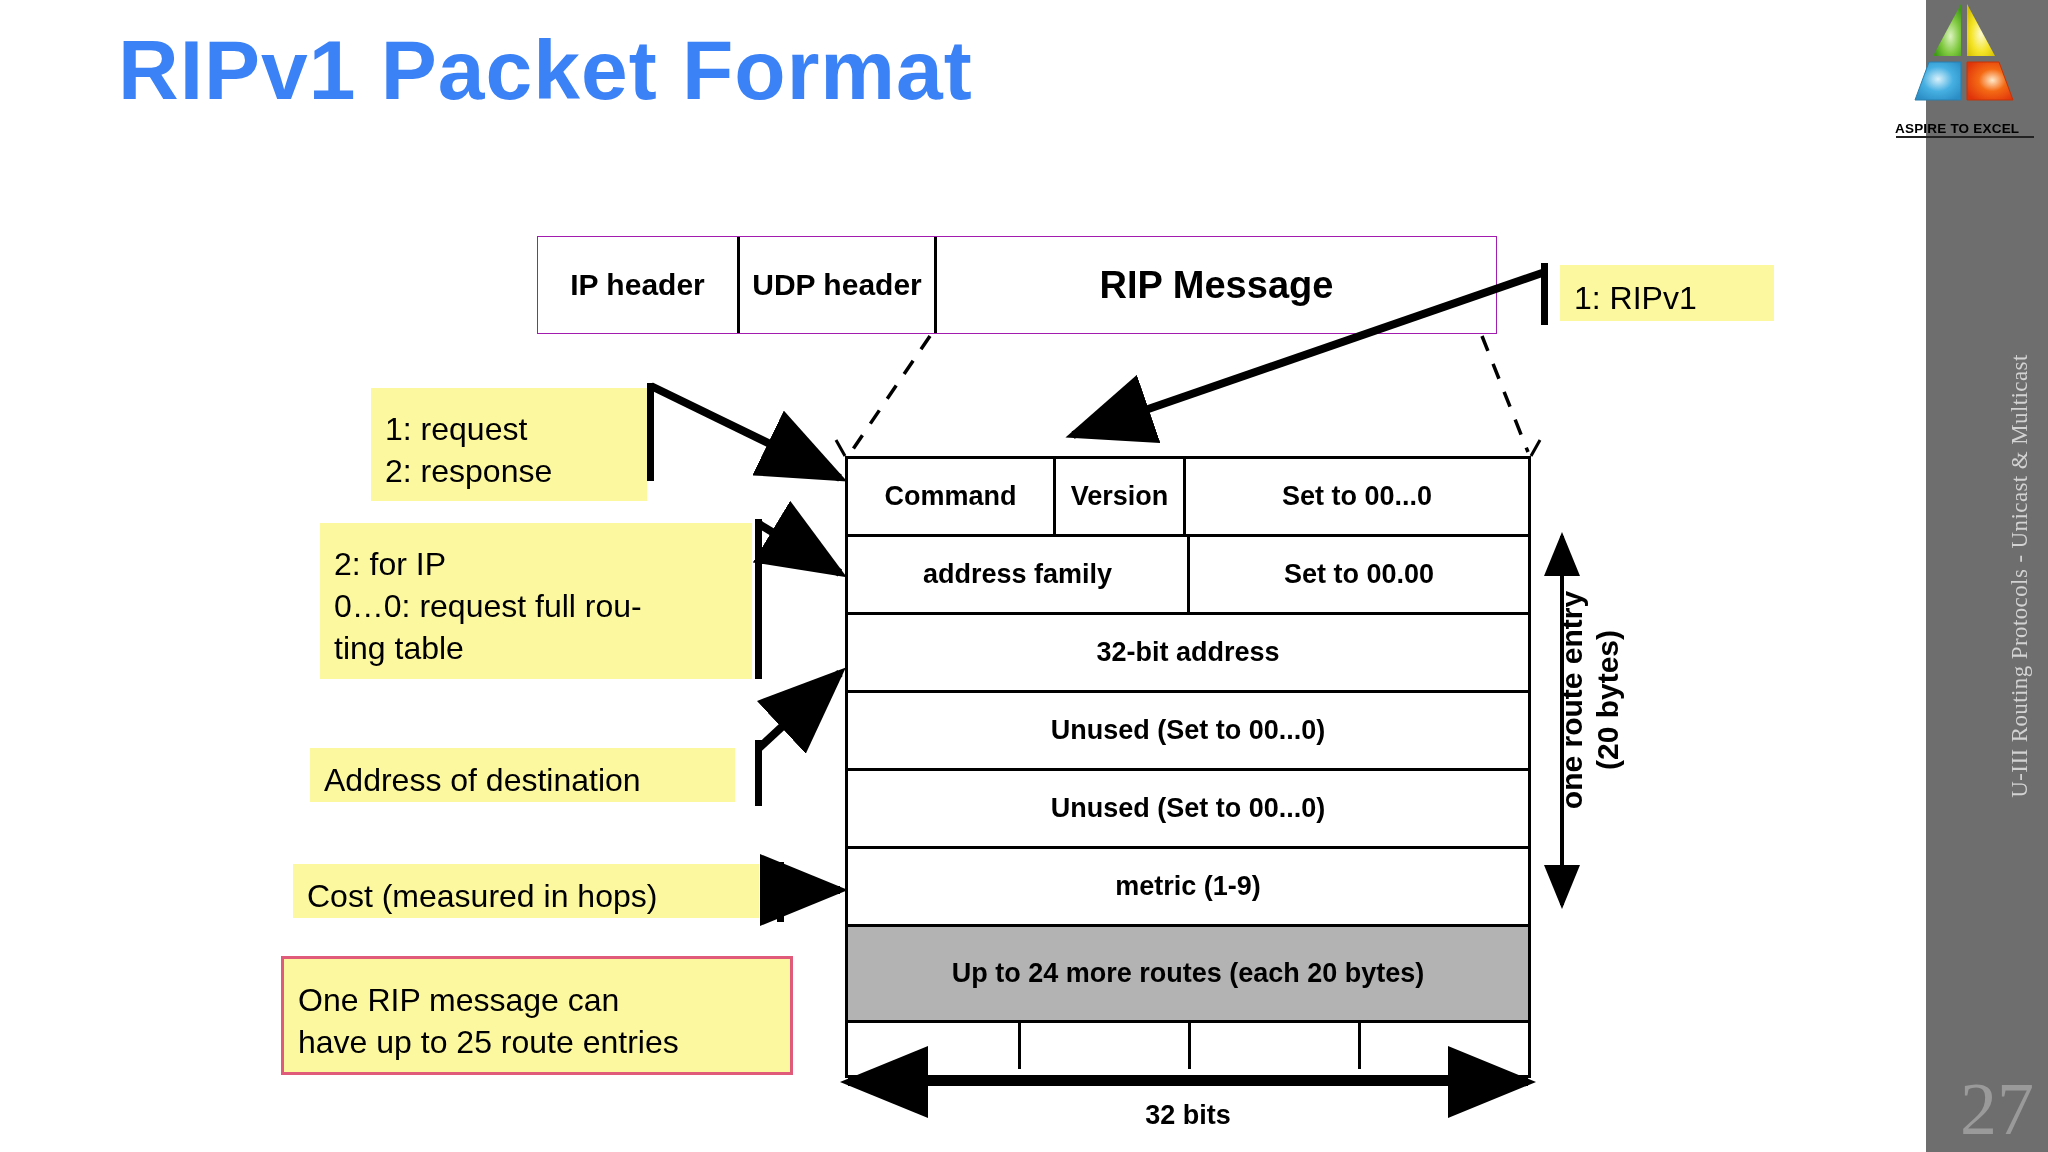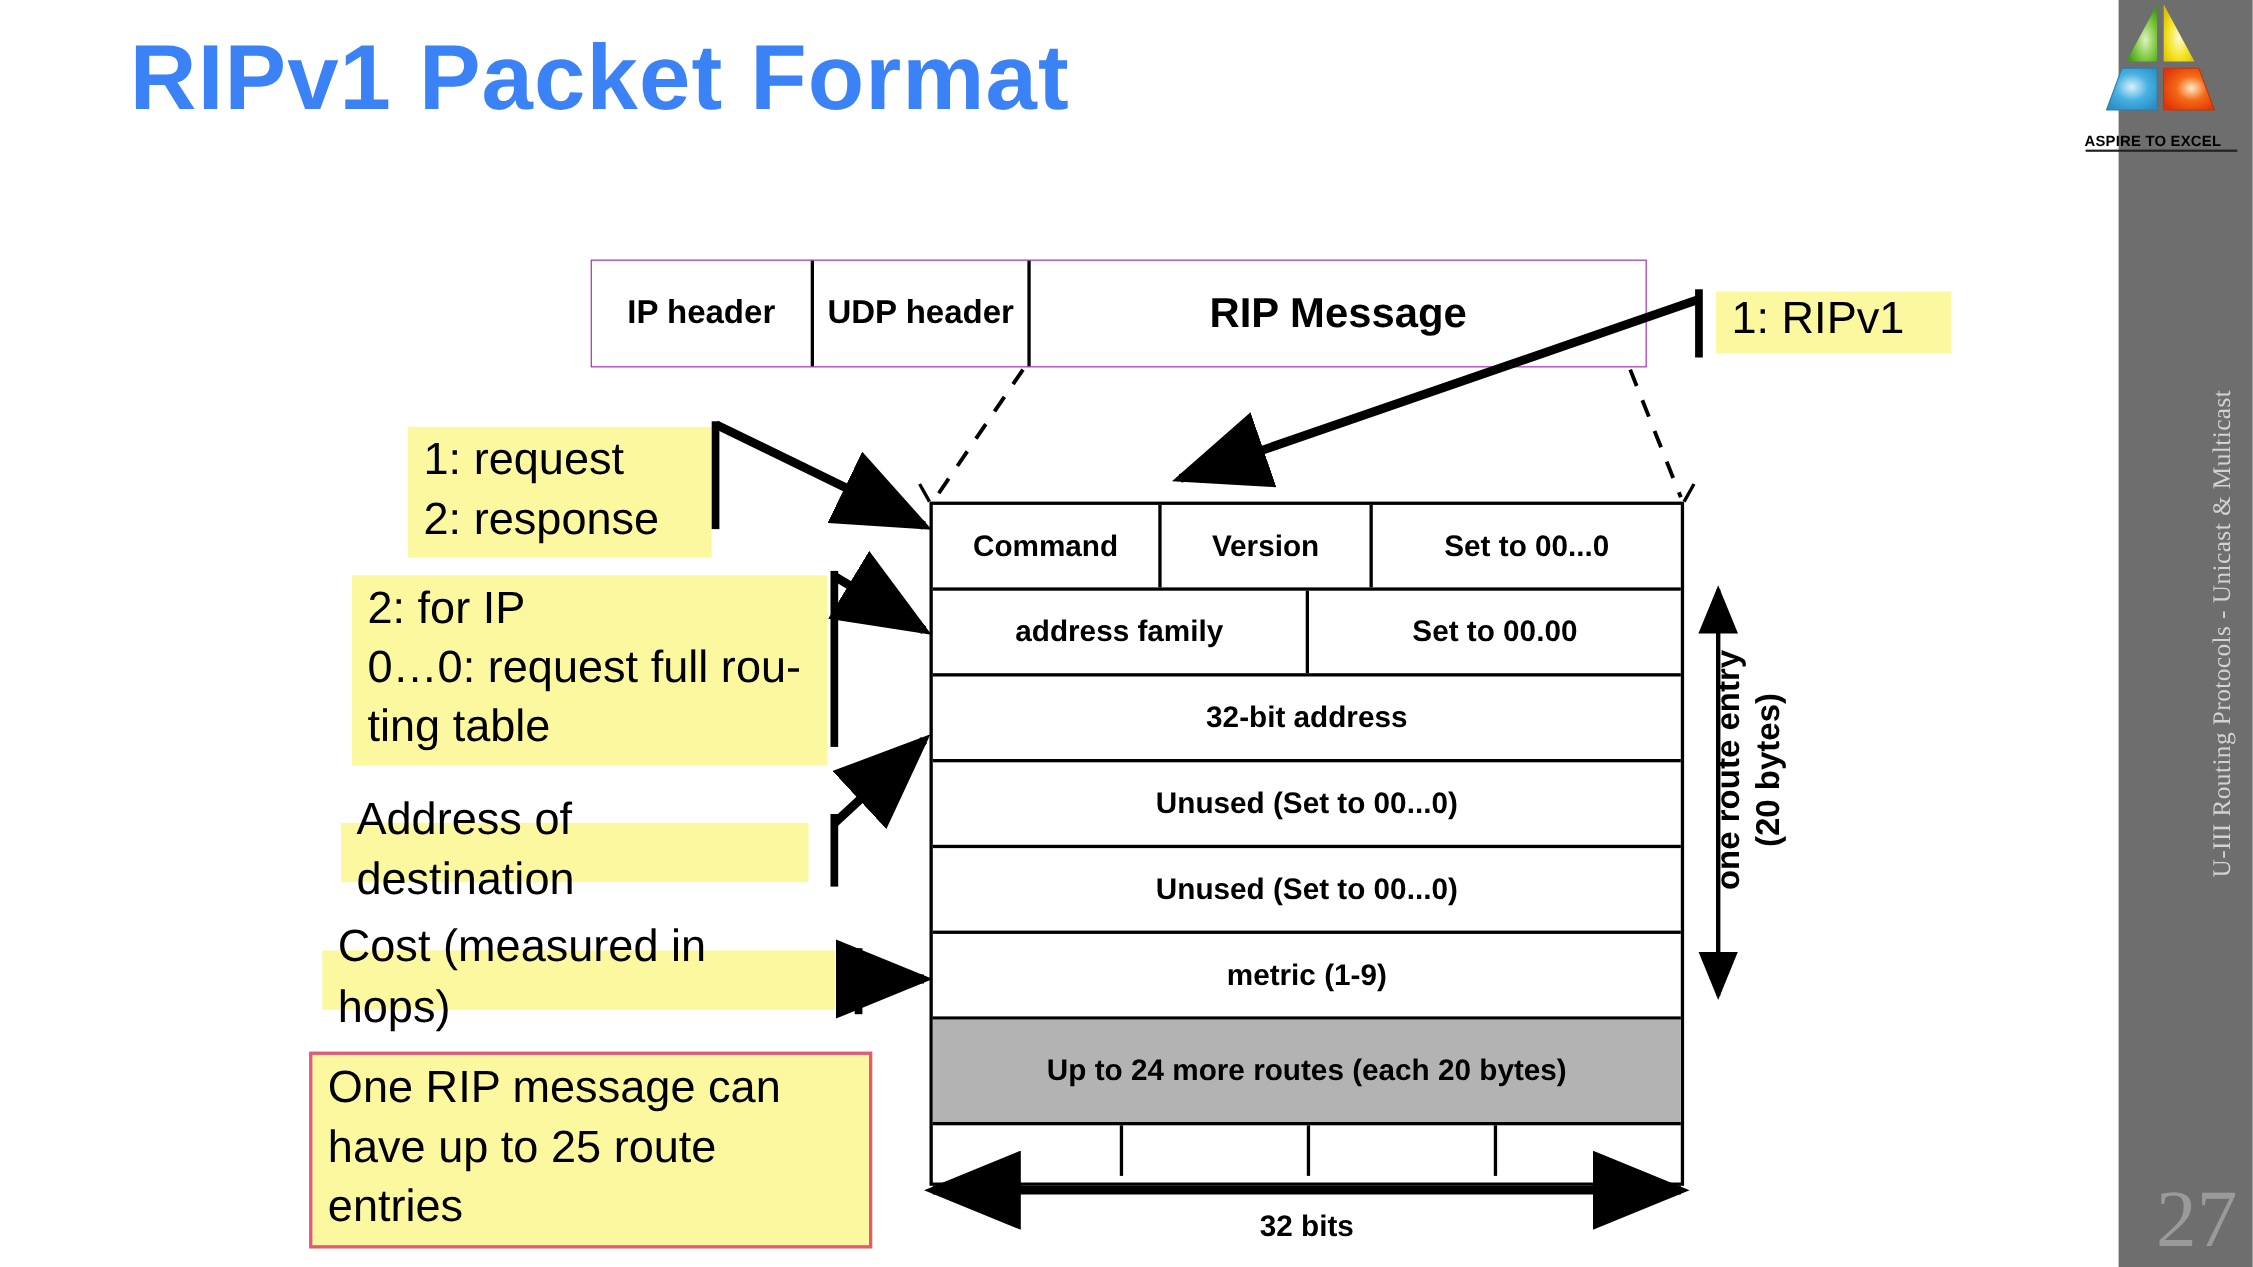--- a/index.html
+++ b/index.html
@@ -48,32 +48,32 @@
 
   
   .ptable{position:absolute;left:845px;top:456px;width:686px;
           border:3px solid #000;box-sizing:border-box;background:#fff;}
   .prow{display:flex;border-bottom:3px solid #000;box-sizing:border-box;}
   .prow:last-child{border-bottom:none;}
   .pcell{display:flex;align-items:center;justify-content:center;
          font-weight:bold;font-size:27px;color:#000;box-sizing:border-box;height:75px;}
   .pcell.div{border-right:3px solid #000;}
   .c-command{width:208px;}
-  .c-version{width:192px;}
+  .c-version{width:130px;}
   .c-rest{flex:1;}
   .c-af{width:342px;}
   .c-afrest{flex:1;}
   .full{width:100%;}
   .grey{background:#b3b3b3;height:93px;}
   .tickrow{height:52px;position:relative;}
   .tick{position:absolute;top:0;width:3px;height:46px;background:#000;}
 
   
   .callout{position:absolute;background:#fbf8a0;color:#000;
-           font-size:41px;line-height:1.32;padding:2px 14px 9px 14px;box-sizing:border-box;}
+           font-size:32px;line-height:1.32;padding:20px 14px 9px 14px;box-sizing:border-box;}
   .callout.boxed{border:3px solid #e05a7a;background:#fbf8a0;}
 
   
   .vbar{position:absolute;width:7px;background:#000;}
 
   
   .overlay{position:absolute;left:0;top:0;width:2048px;height:1152px;pointer-events:none;}
 
   
   .rotlabel{

